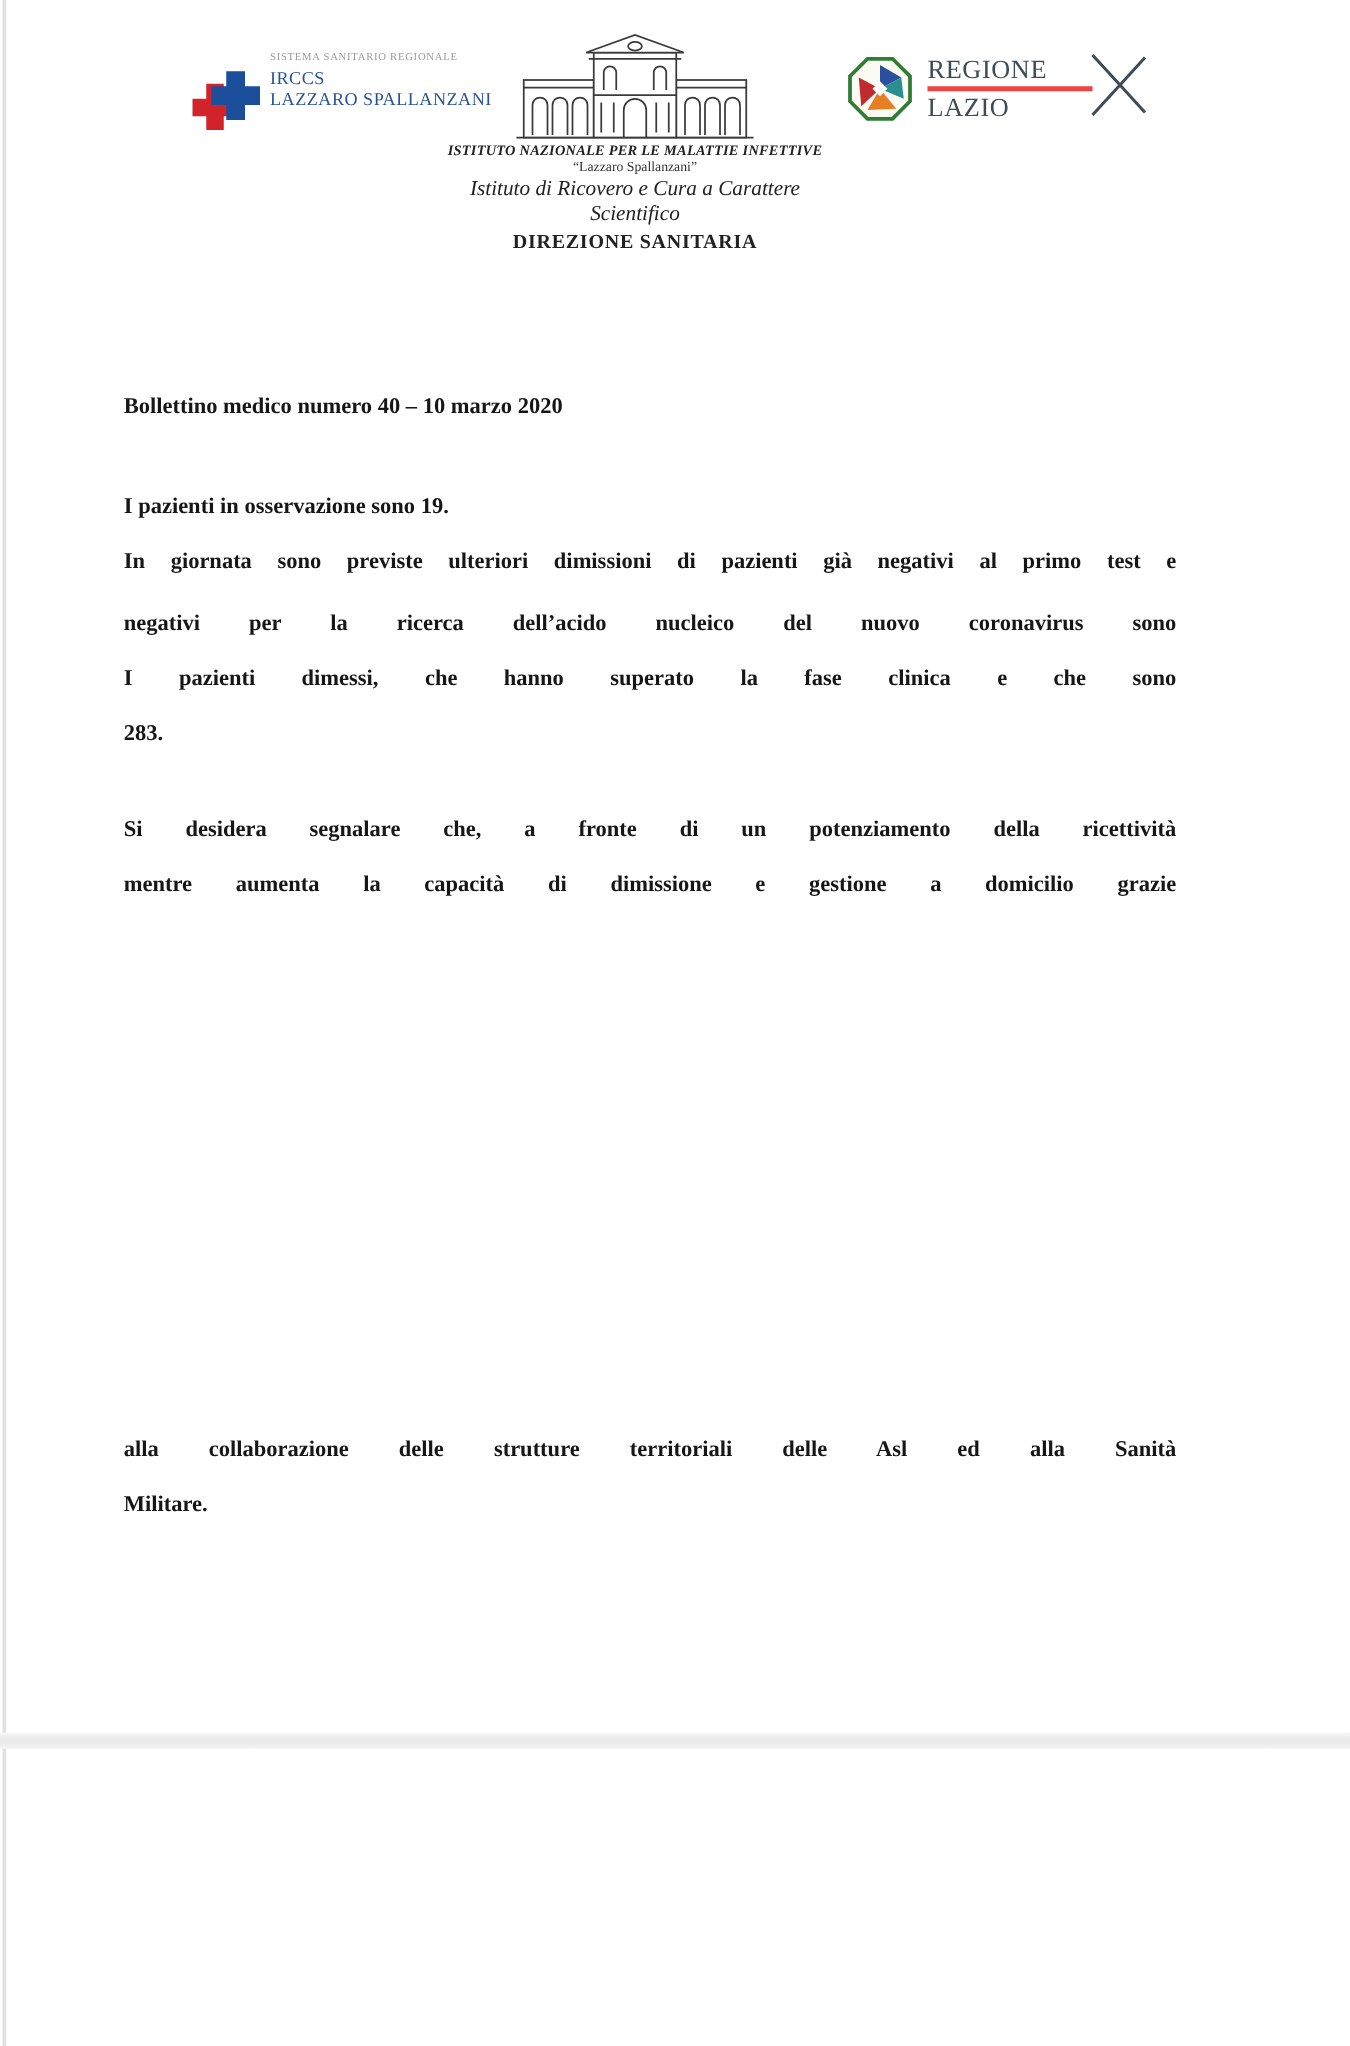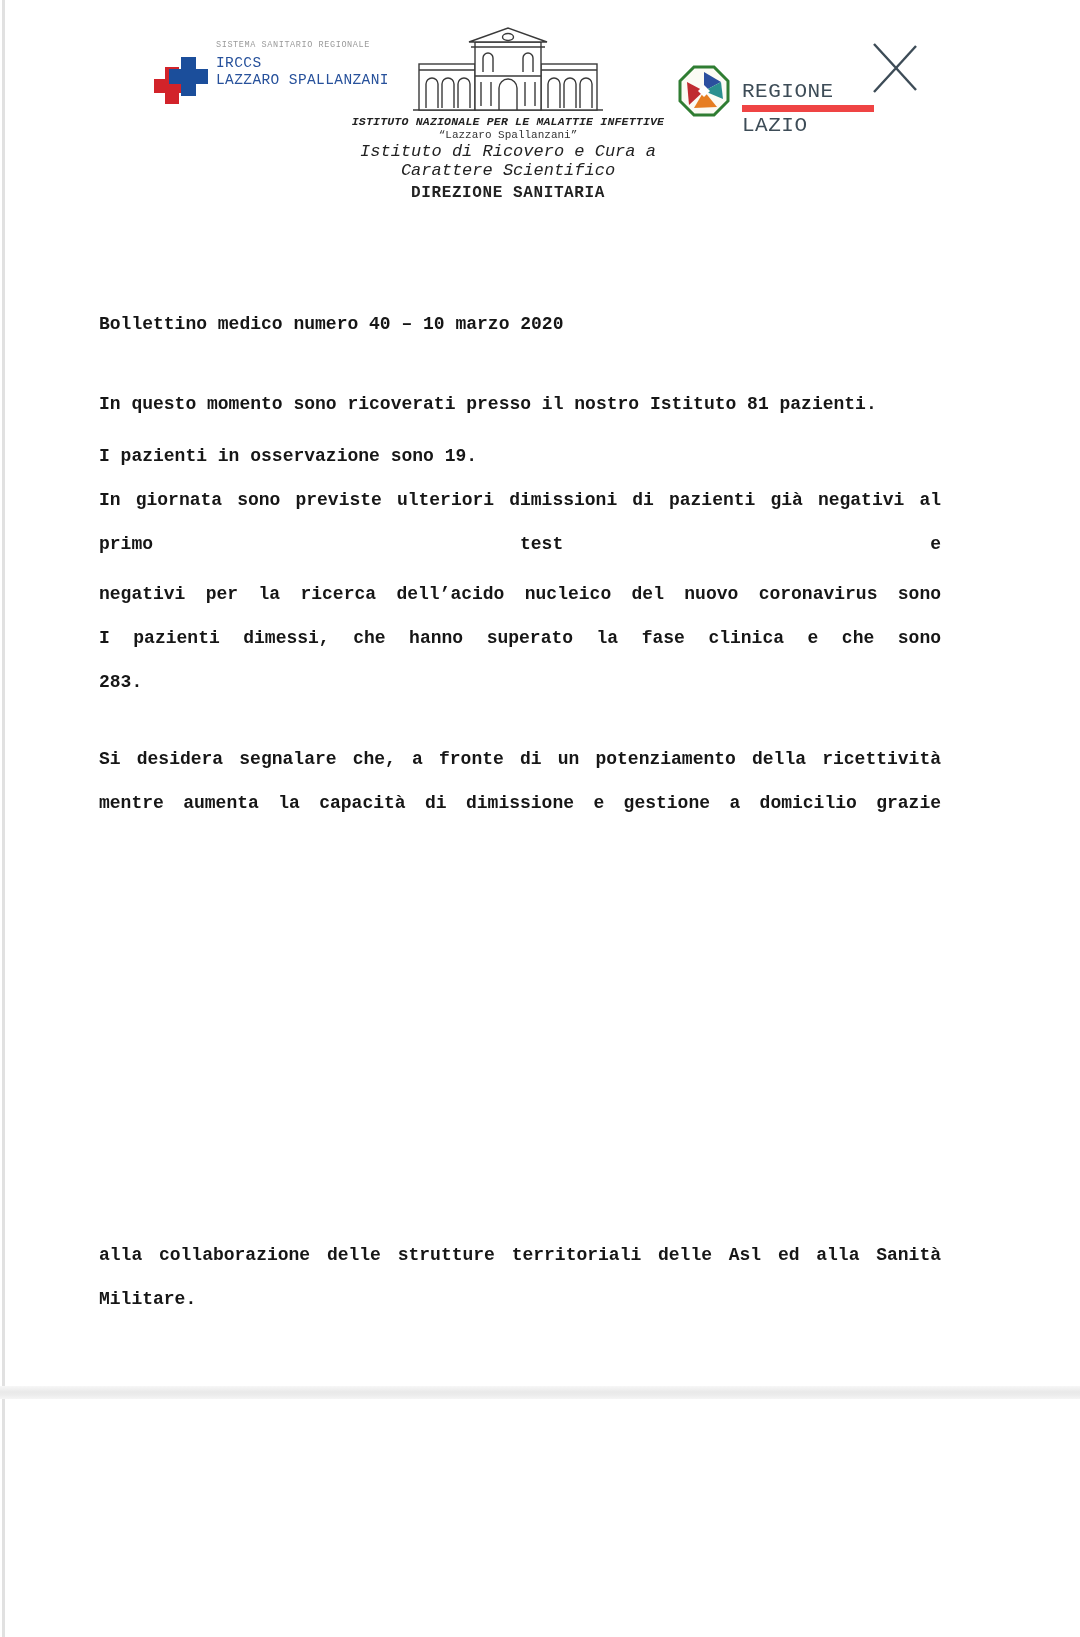--- a/index.html
+++ b/index.html
@@ -1,21 +1,21 @@
 <!DOCTYPE html>
 <html><head>
 <meta charset="utf-8">
 <style>
   * { margin:0; padding:0; box-sizing:border-box; }
   html,body { background:#ffffff; }
   .page {
     position:relative;
     width:1080px; height:1637px;
     background:#ffffff;
-    font-family:Liberation Mono, monospace;
+    font-family:Liberation Serif, serif;
     color:#161616;
     overflow:hidden;
   }
   .edge-line {
     position:absolute; left:2px; top:0; bottom:0; width:3px;
     background:#d9d9d9; opacity:.8;
   }
   
   .logo-left { position:absolute; left:150px; top:40px; display:flex; }
   .cross-icon { margin-top:14px; }
@@ -26,21 +26,21 @@
   .logo-center { position:absolute; left:508px; top:26px; transform:translateX(-50%); width:330px; text-align:center; color:#222; }
   .logo-center svg { display:block; margin:0 auto; }
   .c1 { font-size:11.5px; font-weight:bold; font-style:italic; letter-spacing:.2px; margin-top:3px; white-space:nowrap; }
   .c2 { font-size:11px; margin-top:1px; color:#333; }
   .c3 { font-size:17px; font-style:italic; margin-top:1px; color:#222; }
   .c4 { font-size:16px; font-weight:bold; letter-spacing:.6px; margin-top:4px; }
 
   .logo-right { position:absolute; left:678px; top:42px; display:flex; align-items:center; }
   .lazio-word { position:relative; margin-left:12px; width:132px; color:#3d4c57; }
   .lz-row { font-size:21px; line-height:27px; letter-spacing:.5px; font-weight:400; }
-  .lz-row.first { border-bottom:7px solid #ef4444;margin-top:36px; }
+  .lz-row.first { border-bottom:4px solid #ef4444; }
   .lz-chevrons { position:absolute; right:-44px; top:-2px; }
 
   
   .content {
     position:absolute; top:302px; left:99px; width:842px;
     font-size:18px; font-weight:bold; line-height:44px;
   }
   .line { text-align:justify; text-align-last:justify; }
   .line.last { text-align-last:left; }
   .title { margin-bottom:36px; }
@@ -130,23 +130,20 @@
           <path d="M24 28 L44 6"></path>
           <path d="M24 28 L44 50"></path>
         </svg>
       </div>
     </div>
   </header>
 
   <main class="content">
     <p class="line last title">Bollettino medico numero 40 – 10 marzo 2020</p>
 
-    <div class="para-0">
-      <div class="line last">In questo momento sono ricoverati presso il nostro Istituto 81 pazienti.</div>
-    </div>
 
 
     <div class="para-2">
       <div class="line last">I pazienti in osservazione sono 19.</div>
     </div>
 
     <div class="para-3">
       <div class="line">In giornata sono previste ulteriori dimissioni di pazienti già negativi al primo test e</div>
     </div>
 

